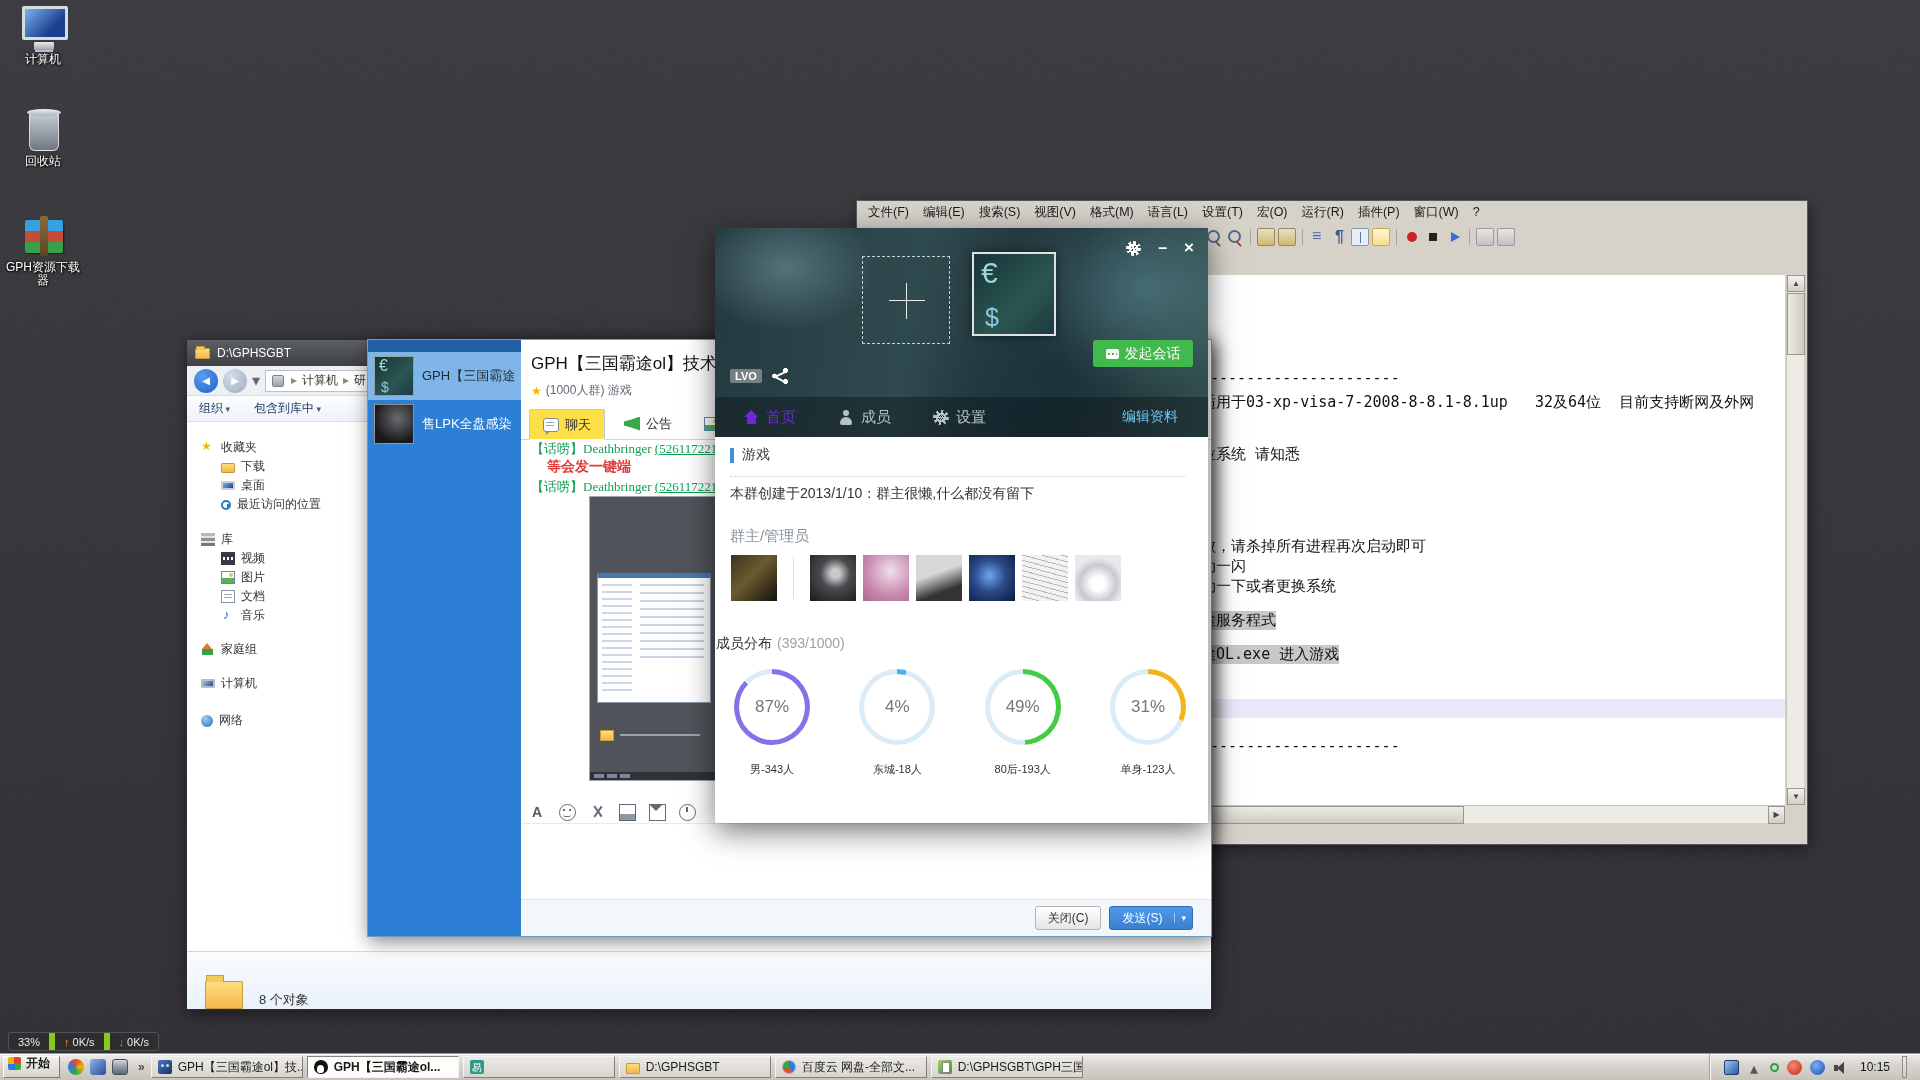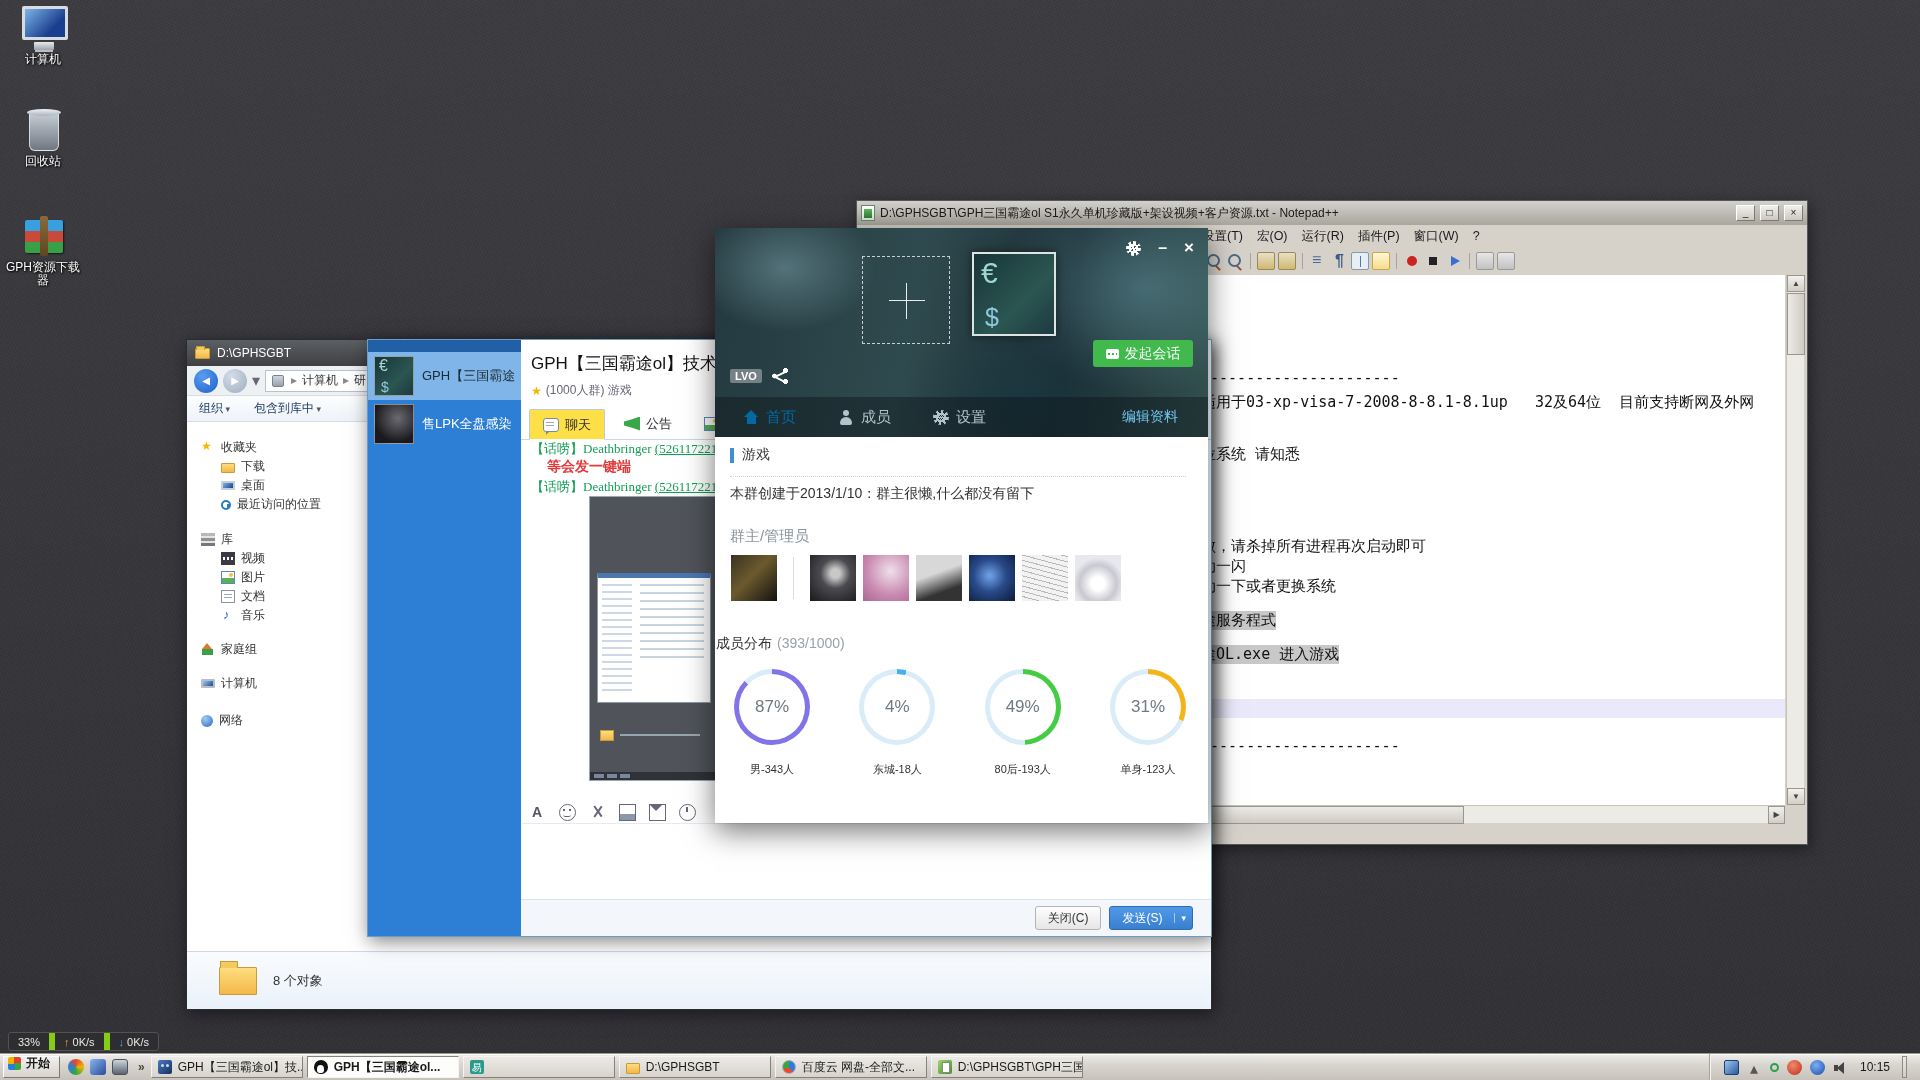--- a/index.html
+++ b/index.html
@@ -138,22 +138,22 @@
   .ic-picture::before{content:"";position:absolute;right:1px;top:1px;width:4px;height:4px;border-radius:50%;background:#f0c040;}
   .ic-document{background:#fff;border:1px solid #8a94a0;}
   .ic-document::before{content:"";position:absolute;left:2px;top:3px;width:8px;height:6px;
     background:repeating-linear-gradient(#9ab 0 1px,transparent 1px 3px);}
   .ic-music::before{content:"♪";color:#2a6dd9;font-size:13px;position:absolute;top:-2px;left:2px;}
   .ic-homegroup::before{content:"";position:absolute;left:1px;top:6px;width:11px;height:6px;background:#3aa048;}
   .ic-homegroup::after{content:"";position:absolute;left:1px;top:0;width:0;height:0;
     border-left:5.5px solid transparent;border-right:5.5px solid transparent;border-bottom:6px solid #e07830;}
   .ic-computer{background:linear-gradient(135deg,#9ac4ee,#224a9a);border:2px solid #b8bec6;border-radius:1px;height:9px;}
   .ic-network{border-radius:50%;background:radial-gradient(circle at 35% 30%,#9ecdf2,#2a6ac0);width:12px;height:12px;}
-  .ex-status{position:absolute;left:0;right:0;bottom:0;height:58px;display:flex;align-items:center;gap:16px;
-    padding-left:32px;background:linear-gradient(#fafcfe,#e9f1fa);border-top:1px solid #ccd9e8;font-size:13px;color:#333;}
+  .ex-status{position:absolute;left:0;right:0;bottom:0;height:58px;display:flex;align-items:flex-end;gap:16px;
+    padding-left:18px;background:linear-gradient(#fafcfe,#e9f1fa);border-top:1px solid #ccd9e8;font-size:13px;color:#333;}
   .fold.big{width:38px;height:28px;}
   .fold.big::before{width:16px;height:6px;top:-7px;}
   
   #chat{position:absolute;left:367px;top:339px;width:845px;height:598px;background:#fff;
     border:1px solid #6a9cc4;z-index:30;box-shadow:2px 4px 18px rgba(0,0,0,.5);}
   .chat-side{position:absolute;left:0;top:0;bottom:0;width:153px;background:#2d7fd5;}
   .chat-side::before{content:"";position:absolute;left:0;top:0;right:0;height:12px;background:rgba(0,0,30,.25);}
   .grp{position:relative;margin-top:0;height:48px;display:flex;align-items:center;gap:8px;padding:0 6px;color:#fff;font-size:13px;}
   .chat-side .grp:nth-of-type(1){margin-top:12px;}
   .grp.sel{background:#7fb5e8;color:#1c2b36;}
@@ -254,21 +254,21 @@
   .share-icon{width:18px;height:18px;position:relative;
     background:
       radial-gradient(circle 2.5px at 3.5px 9px,#fff 2.3px,transparent 2.6px),
       radial-gradient(circle 2.5px at 14.5px 3.5px,#fff 2.3px,transparent 2.6px),
       radial-gradient(circle 2.5px at 14.5px 14.5px,#fff 2.3px,transparent 2.6px);}
   .share-icon::before,.share-icon::after{content:"";position:absolute;left:4px;top:8.5px;width:11px;height:1.5px;background:#fff;transform-origin:0 50%;}
   .share-icon::before{transform:rotate(-26deg);} .share-icon::after{transform:rotate(26deg);}
   .pnav{position:absolute;left:0;right:0;top:169px;height:40px;z-index:2;background:rgba(12,18,24,.42);
     display:flex;align-items:center;gap:42px;padding-left:28px;font-size:15px;}
   .pnav-item{display:flex;align-items:center;gap:7px;color:#b6c2ca;}
-  .pnav-item.active{color:#0369a1;}
+  .pnav-item.active{color:#6d28d9;}
   .nicon{width:16px;height:15px;position:relative;flex:none;}
   .home-icon::before{content:"";position:absolute;left:1px;top:0;width:0;height:0;
     border-left:7px solid transparent;border-right:7px solid transparent;border-bottom:7px solid currentColor;}
   .home-icon::after{content:"";position:absolute;left:3.5px;top:7px;width:9px;height:7px;background:currentColor;}
   .member-icon::before{content:"";position:absolute;left:5px;top:0;width:6px;height:6px;border-radius:50%;background:currentColor;}
   .member-icon::after{content:"";position:absolute;left:2px;top:7px;width:12px;height:8px;border-radius:6px 6px 2px 2px;background:currentColor;}
   .settings-icon{border-radius:50%;
     background:
       radial-gradient(circle,transparent 0 3px,currentColor 3px 5px,transparent 5px),
       repeating-conic-gradient(currentColor 0 22deg,transparent 22deg 45deg);}
@@ -363,27 +363,20 @@
         <div class="glyph recycle-bin-icon" data-interactable="true"></div>
         <div class="dlabel" data-interactable="false">回收站</div>
       </div>
       <div class="dicon" data-interactable="true">
         <div class="glyph winrar-archive-icon" data-interactable="true"></div>
         <div class="dlabel" data-interactable="false">GPH资源下载器</div>
       </div>
     </div>
 
   <div id="npp" data-interactable="false">
-    <div class="np-title" data-interactable="true">
-      <span class="np-doc-icon" data-interactable="false"></span>
-      <span class="np-title-text" data-interactable="false">D:\GPHSGBT\GPH三国霸途ol S1永久单机珍藏版+架设视频+客户资源.txt - Notepad++</span>
-      <span class="np-btn" data-interactable="true">_</span>
-      <span class="np-btn" data-interactable="true">□</span>
-      <span class="np-btn" data-interactable="true">×</span>
-    </div>
     <div class="np-menus" data-interactable="false">
 
     <span data-interactable="true">文件(F)</span>
         <span data-interactable="true">编辑(E)</span>
         <span data-interactable="true">搜索(S)</span>
         <span data-interactable="true">视图(V)</span>
         <span data-interactable="true">格式(M)</span>
         <span data-interactable="true">语言(L)</span>
         <span data-interactable="true">设置(T)</span>
         <span data-interactable="true">宏(O)</span>

